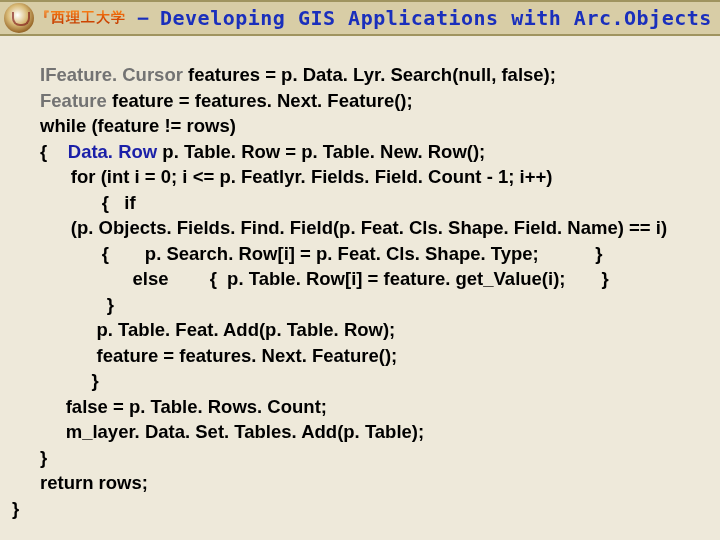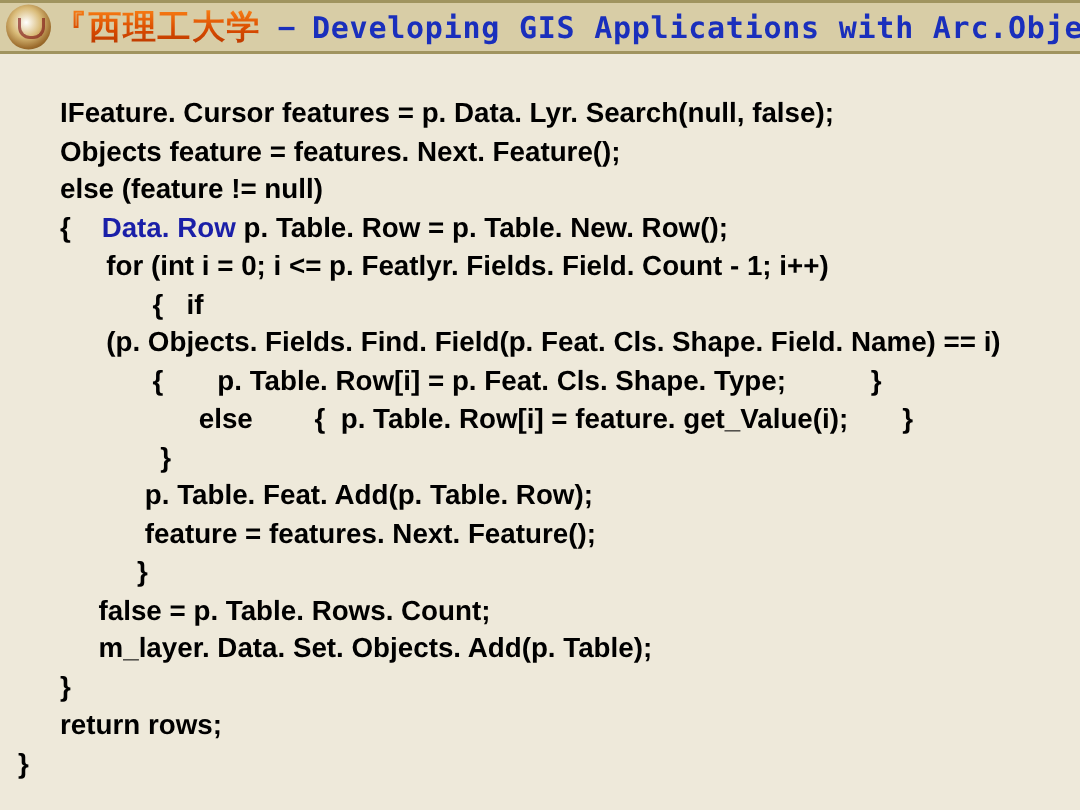--- a/index.html
+++ b/index.html
@@ -34,21 +34,21 @@
     left: 8px; top: 9px;
     width: 14px; height: 12px;
     border: 2px solid #7a0e12;
     border-top: none;
     border-radius: 0 0 8px 8px;
     opacity: .6;
   }
   .inst {
     font-family: Liberation Mono, monospace;
     font-weight: bold;
-    font-size: 22px;
+    font-size: 14px;
     background: linear-gradient(#ff8a1a,#d94b00 55%,#b23400);
     -webkit-background-clip: text;
     background-clip: text;
     color: transparent;
     letter-spacing: 1px;
   }
   .dash {
     font-family: "SimSun","宋体",serif;
     font-weight: bold;
     font-size: 22px;
@@ -65,44 +65,44 @@
 
   .code-area {
     padding: 26px 18px 0 40px;
     font-family: Arial, sans-serif;
     font-size: 18.5px;
     font-weight: bold;
     color: #000;
     line-height: 1.38;
     white-space: pre;
   }
-  .t-type   { color: #000000; text-align: center; }
+  .t-type   { color: #737373; text-align: center; }
   .t-method { color: #000000; }
   .t-row    { color: #1a1fa8; margin-top: 26px; }
 </style>
 </head>
 <body>
 
 <div class="header">
   <div class="logo"></div>
   <span class="inst">『西理工大学</span>
   <span class="dash">－</span>
   <span class="course">Developing GIS Applications with Arc.Objects using C#. NE</span>
 </div>
 
 <div class="code-area"><span><span class="t-type">IFeature. Cursor </span><span>features = p. Data. Lyr. Search(null, false);</span></span>
-<span><span class="t-type">Objects </span><span>feature = features. Next. Feature();</span></span>
-<span>else (feature != null)</span>
+<span><span class="t-type">Feature </span><span>feature = features. Next. Feature();</span></span>
+<span>while (feature != rows)</span>
 <span><span>{    </span><span class="t-row">Data. Row </span><span>p. Table. Row = p. Table. </span><span class="t-method">New. Row</span><span>();</span></span>
 <span>      for (int i = 0; i &lt;= p. Featlyr. Fields. Field. Count - 1; i++)</span>
 <span>            {   if</span>
 <span>      (p. Objects. Fields. Find. Field(p. Feat. Cls. Shape. Field. Name) == i)</span>
-<span>            {       p. Table. Row[i] = p. Feat. Cls. Shape. Type;           }</span>
+<span>            {       p. Search. Row[i] = p. Feat. Cls. Shape. Type;           }</span>
 <span>                  else        {  p. Table. Row[i] = feature. get_Value(i);       }</span>
 <span>             }</span>
 <span>           p. Table. Feat. Add(p. Table. Row);</span>
 <span>           feature = features. Next. Feature();</span>
 <span>          }</span>
 <span>     false = p. Table. Rows. Count;</span>
-<span>     m_layer. Data. Set. Objects. Add(p. Table);</span>
+<span>     m_layer. Data. Set. Tables. Add(p. Table);</span>
 <span>}</span>
 <span>return rows;</span>
 <div style="margin-left:-28px;"><span>}</span></div></div>
 
 </body></html>

